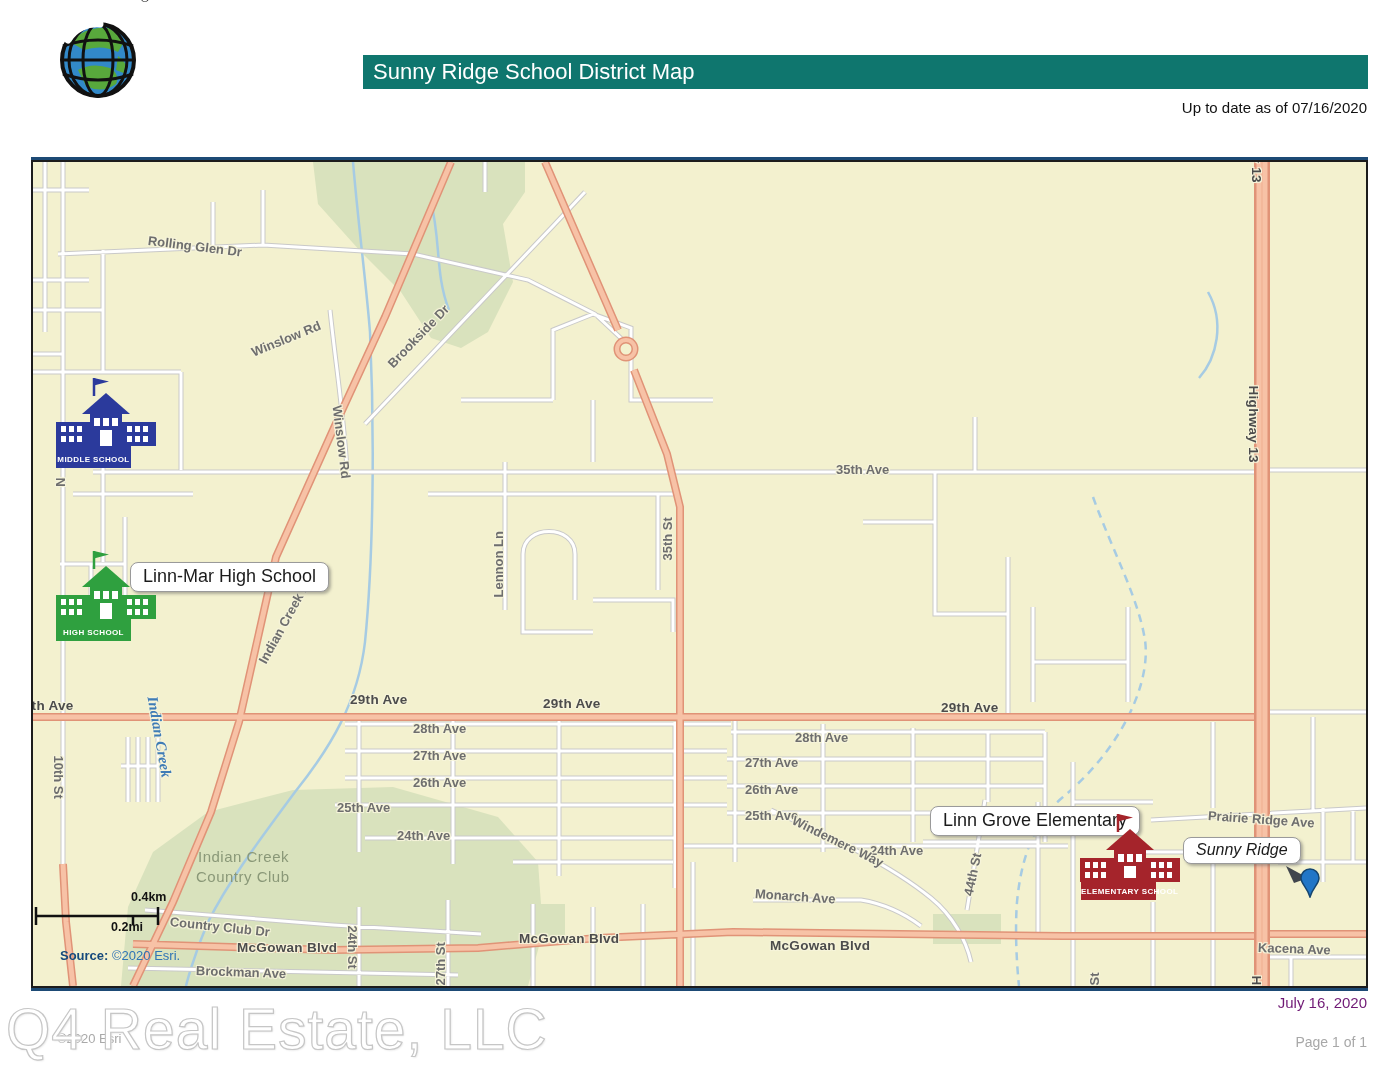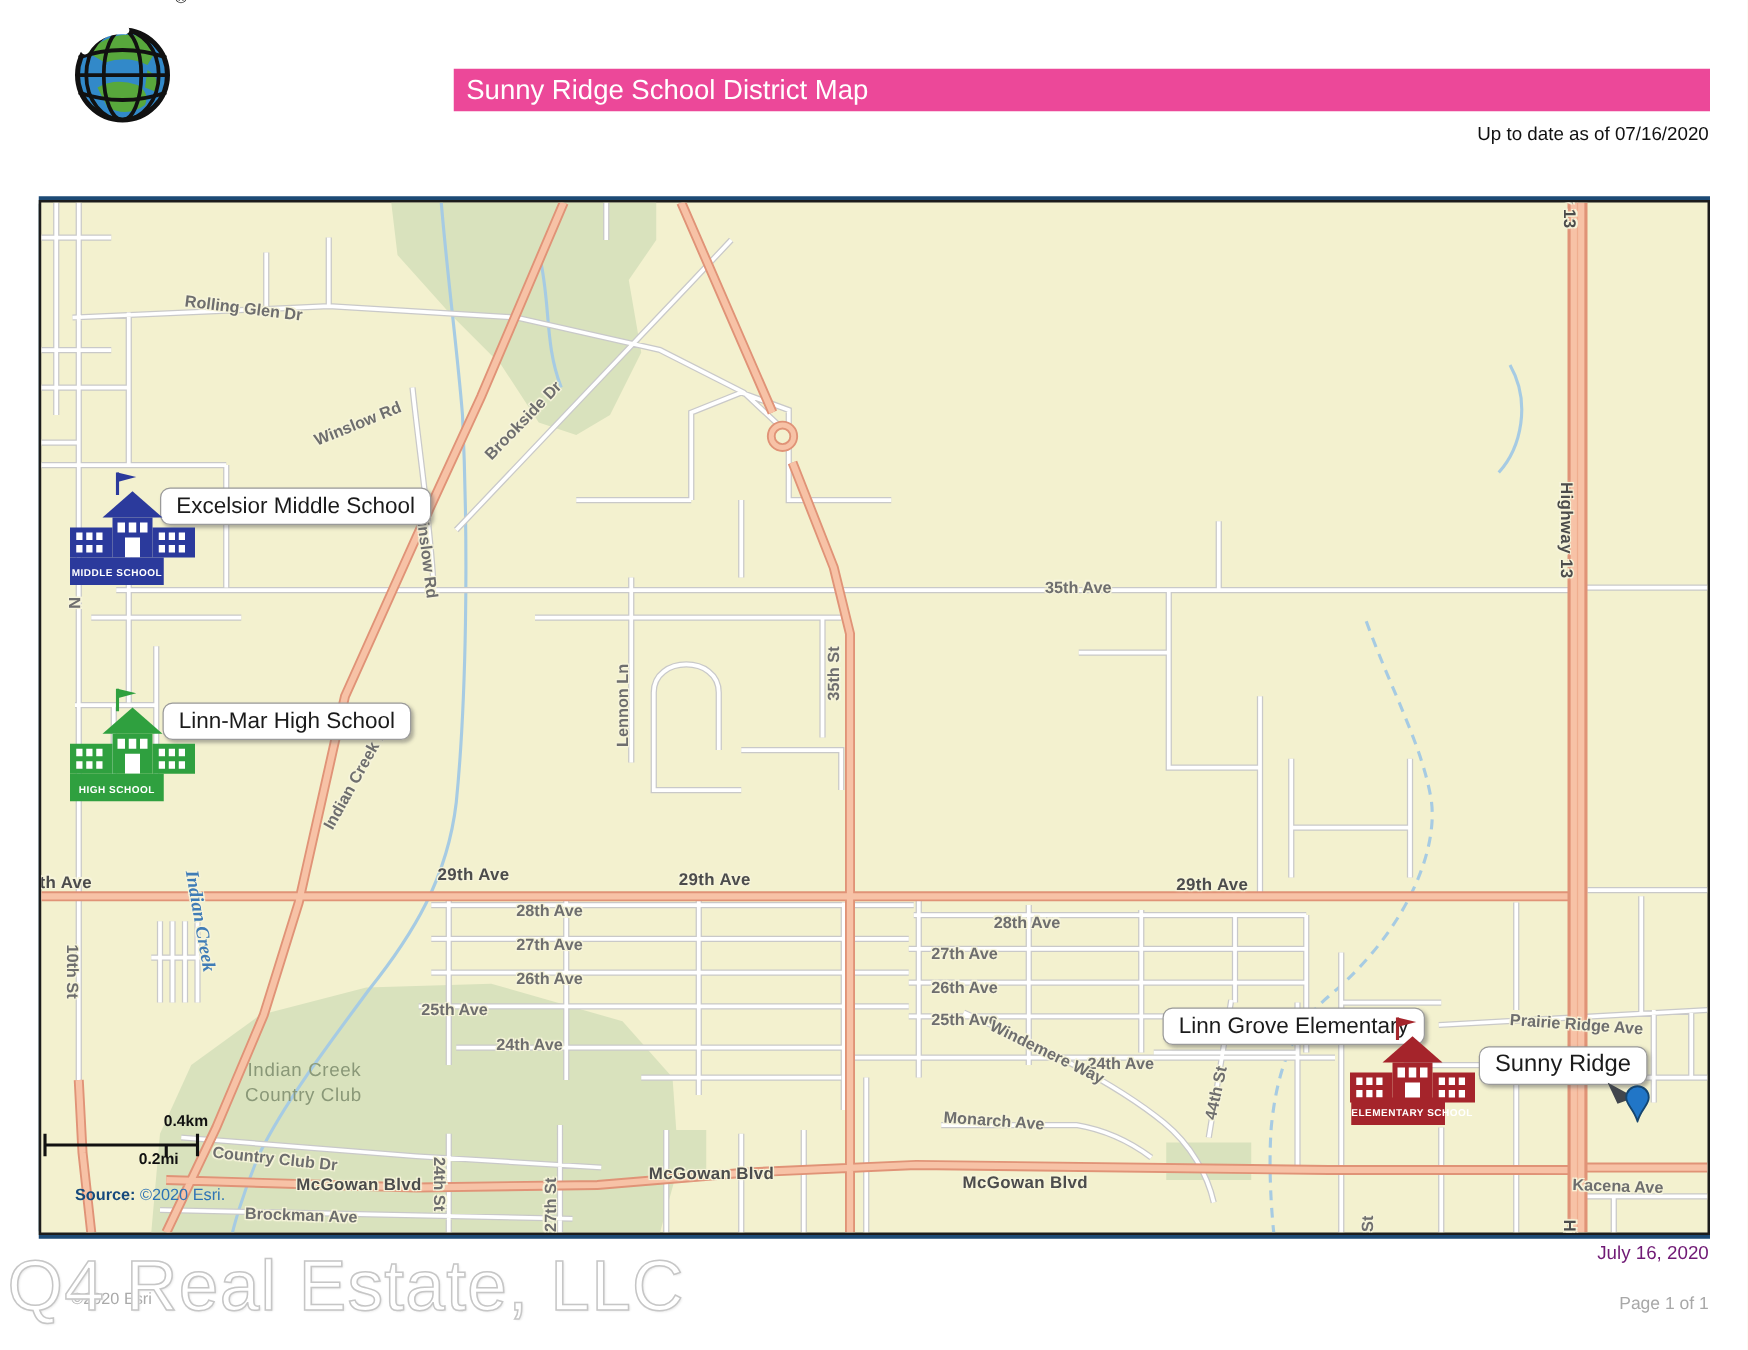--- a/index.html
+++ b/index.html
@@ -2,21 +2,21 @@
 <html><head>
 <meta charset="utf-8">
 <style>
   html,body{margin:0;padding:0;background:#fff;}
   body{position:relative;width:1398px;height:1080px;overflow:hidden;
        font-family:"Liberation Sans",sans-serif;}
   
   .logo{position:absolute;left:58px;top:18px;display:flex;align-items:flex-start;}
   .logo-word{font-weight:700;font-size:64px;color:#0d0d0d;letter-spacing:-2px;line-height:80px;margin-left:6px;}
   .logo-reg{font-size:13px;color:#0d0d0d;vertical-align:top;position:relative;top:-28px;left:2px;}
-  .titlebar{position:absolute;left:363px;top:55px;width:1005px;height:34px;background:#ec4899;
+  .titlebar{position:absolute;left:363px;top:55px;width:1005px;height:34px;background:#0f766e;
             color:#fff;font-size:22px;line-height:34px;padding-left:10px;box-sizing:border-box;}
   .update-note{position:absolute;right:31px;top:99px;font-size:15px;color:#111;}
   
   .map{position:absolute;left:31px;top:160px;width:1337px;height:828px;background:#F3F1CF;
        border:2px solid #1c1c1c;box-shadow:0 -3px 0 #1d4a75,0 3px 0 #1d4a75;box-sizing:border-box;}
   .map-inner{position:absolute;left:0;top:0;width:1333px;height:824px;overflow:hidden;}
   .map-inner > svg.base{position:absolute;left:0;top:0;}
   
   .rl{position:absolute;font-weight:700;font-size:13px;color:#6e6e6e;white-space:nowrap;
       transform-origin:0 50%;
@@ -26,21 +26,21 @@
   .rl.area{font-weight:400;font-size:15px;color:#8a9878;text-shadow:none;letter-spacing:.5px;}
   
   .school{position:absolute;z-index:6;}
   .c-middle{color:#2B3A9C;} .c-high{color:#2FA03F;} .c-elem{color:#A5242B;}
   .banner{position:absolute;z-index:7;background:currentColor;text-align:center;
           padding:2px 0;width:75px;}
   .banner span{color:#fff;font-size:8px;font-weight:700;letter-spacing:.4px;white-space:nowrap;}
   .callout{position:absolute;z-index:5;background:#fff;border:1.5px solid #9a9a9a;border-radius:8px;
            padding:3px 12px 4px;font-size:18px;color:#1b1b1b;white-space:nowrap;
            box-shadow:2px 2px 3px rgba(90,90,90,.45);}
-  .callout.big{font-size:19px;}
+  .callout.big{font-size:16px;font-style:italic;}
   
   .scale-label{position:absolute;font-size:12.5px;font-weight:700;color:#111;}
   .source-line{position:absolute;left:27px;top:786px;font-size:13px;z-index:4;}
   .source-line .s1{font-weight:700;color:#15497C;}
   .source-line .s2{color:#2e74b5;}
   
   .footer-date{position:absolute;right:31px;top:994px;font-size:15px;color:#701a75;}
   .footer-page{position:absolute;right:31px;top:1034px;font-size:14px;color:#a8a8a8;}
   .footer-copy{position:absolute;left:57px;top:1031px;font-size:13px;color:#a9a9a9;z-index:1;}
   .watermark{position:absolute;left:6px;top:996px;font-size:57px;color:#ffffff;z-index:2;
@@ -156,21 +156,20 @@
       </div>
 
   <span class="scale-label" style="left:98px;top:728px;">0.4km</span>
   <span class="scale-label" style="left:78px;top:758px;">0.2mi</span>
 
   <div class="source-line">
     <span class="s1">Source:</span>
     <span class="s2">©2020 Esri.</span>
   </div>
 
-  <div class="callout" style="left:95px;top:228px;">Excelsior Middle School</div>
   <div class="school c-middle" style="left:21px;top:214px;">
     <svg width="104" height="78" viewBox="0 0 104 78">
       <line x1="40" y1="2" x2="40" y2="20" stroke="currentColor" stroke-width="2.5"></line>
       <path d="M40,2 L55,5.5 L40,9.5 Z" fill="currentColor"></path>
       <path d="M28,38 L52,17 L76,38 Z" fill="currentColor"></path>
       <rect x="36" y="38" width="32" height="32" fill="currentColor"></rect>
       <rect x="2" y="46" width="34" height="24" fill="currentColor"></rect>
       <rect x="68" y="46" width="34" height="24" fill="currentColor"></rect>
       <g fill="#fff">
         <rect x="7" y="50" width="5" height="6"></rect>

